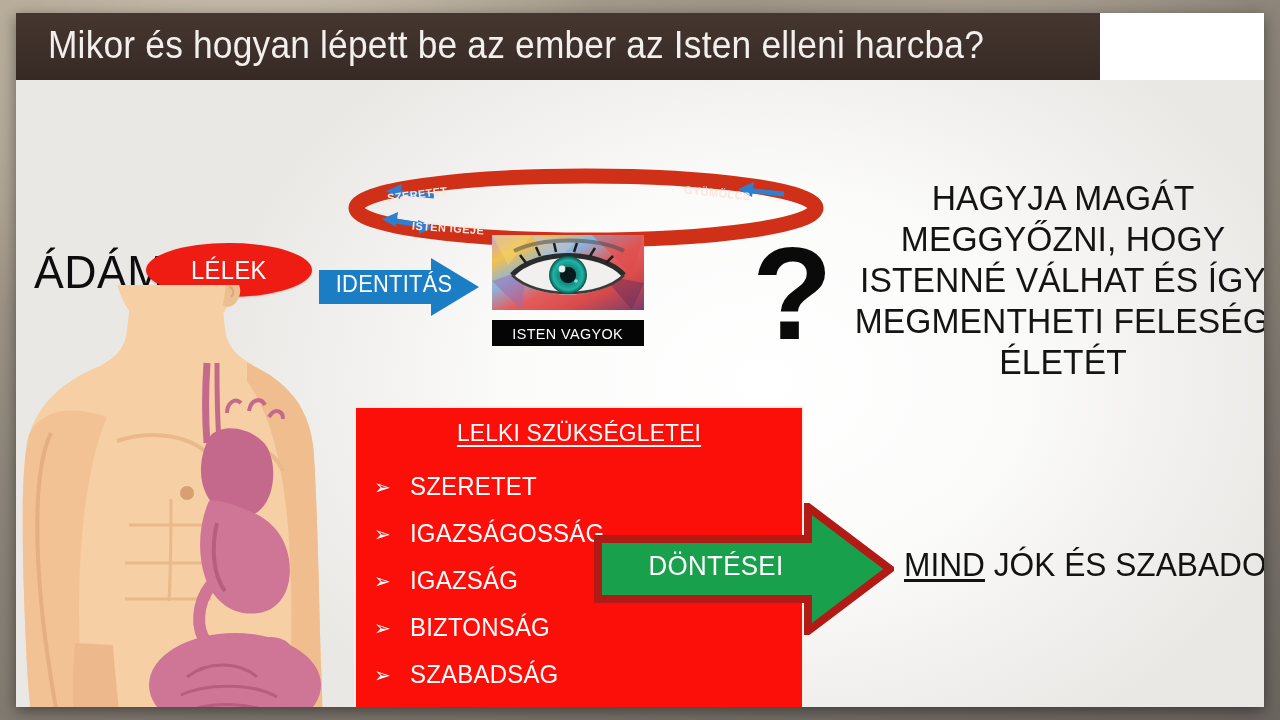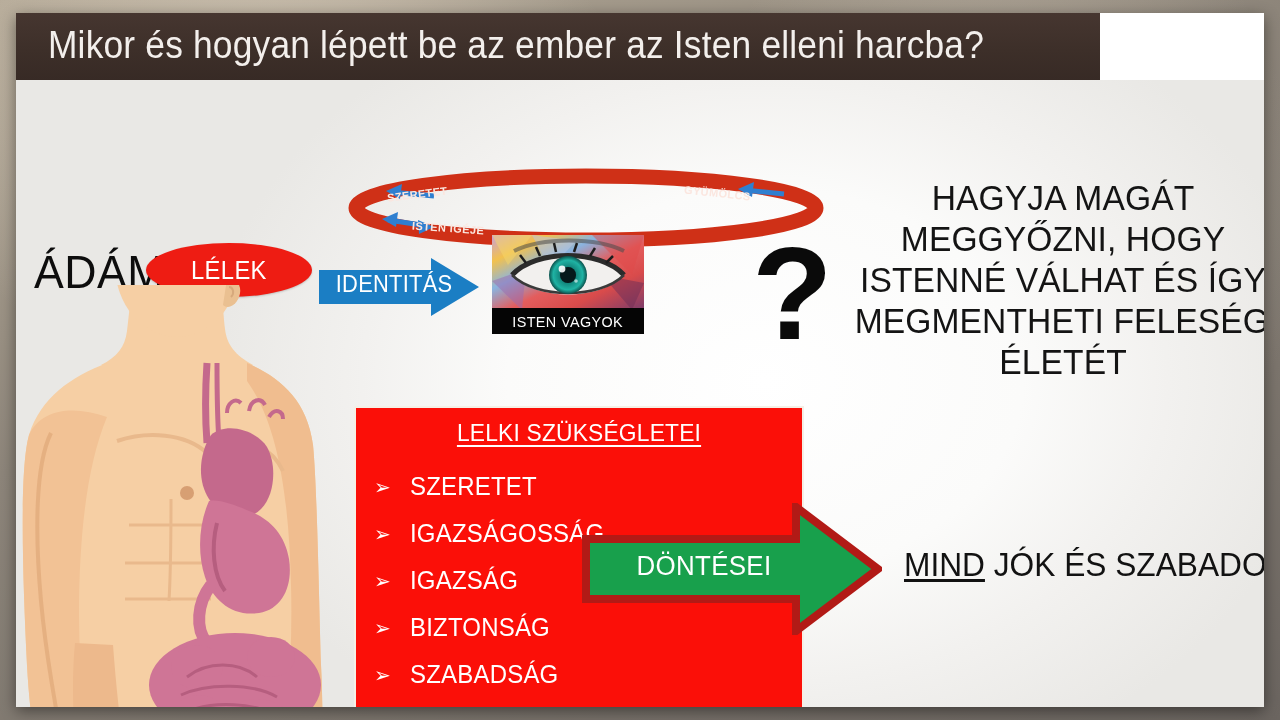--- a/index.html
+++ b/index.html
@@ -92,21 +92,21 @@
     position:absolute; color:#fbe6df; font-size:11px; letter-spacing:.4px;
     font-weight:700; white-space:nowrap;
   }
   .lbl-szeretet{ left:371px; top:108px; transform:rotate(-7deg); }
   .lbl-igeje   { left:396px; top:142px; transform:rotate(4deg); }
   .lbl-gyumolcs{ left:668px; top:107px; transform:rotate(6deg); }
 
   
   .eye-card{ position:absolute; left:476px; top:155px; width:152px; height:75px; overflow:hidden; }
   .istenvagyok{
-    position:absolute; left:476px; top:228px; width:152px; height:26px;
+    position:absolute; left:476px; top:240px; width:152px; height:26px;
     background:#050505; display:flex; align-items:center; justify-content:center;text-decoration:underline;
   }
   .istenvagyok span{ color:#fff; font-size:15px; letter-spacing:.4px; transform:scaleX(.96); }
 
   
   .bizalom-arrow{ position:absolute; left:405px; top:253px; width:296px; height:77px; }
   .bizalom-arrow .txt{
     position:absolute; left:0; top:12px; width:296px; text-align:center;
     color:#fff; font-size:25px; letter-spacing:.3px; transform:scaleX(.96);
   }
@@ -129,21 +129,21 @@
   }
   .needs-list li .bullet{
     color:#ffffff; font-size:20px; line-height:1; width:16px;
   }
   .needs-list li .label{
     color:#ffffff; font-size:25px; letter-spacing:.2px; transform:scaleX(.96);
     transform-origin:left center;
   }
 
   
-  .dontesei-arrow{ position:absolute; left:566px; top:423px; width:300px; height:132px;text-decoration:underline; }
+  .dontesei-arrow{ position:absolute; left:578px; top:423px; width:300px; height:132px;text-decoration:underline; }
   .dontesei-arrow .txt{
     position:absolute; left:14px; top:48px; width:216px; text-align:center;
     color:#ffffff; font-size:27px; letter-spacing:.3px; transform:scaleX(.96);
   }
 
   
   .right-text{
     position:absolute; left:830px; top:98px; width:434px;
     text-align:center; color:#141414; font-size:35px; line-height:1.17;
     letter-spacing:.1px; transform:scaleX(.96); transform-origin:center top;

